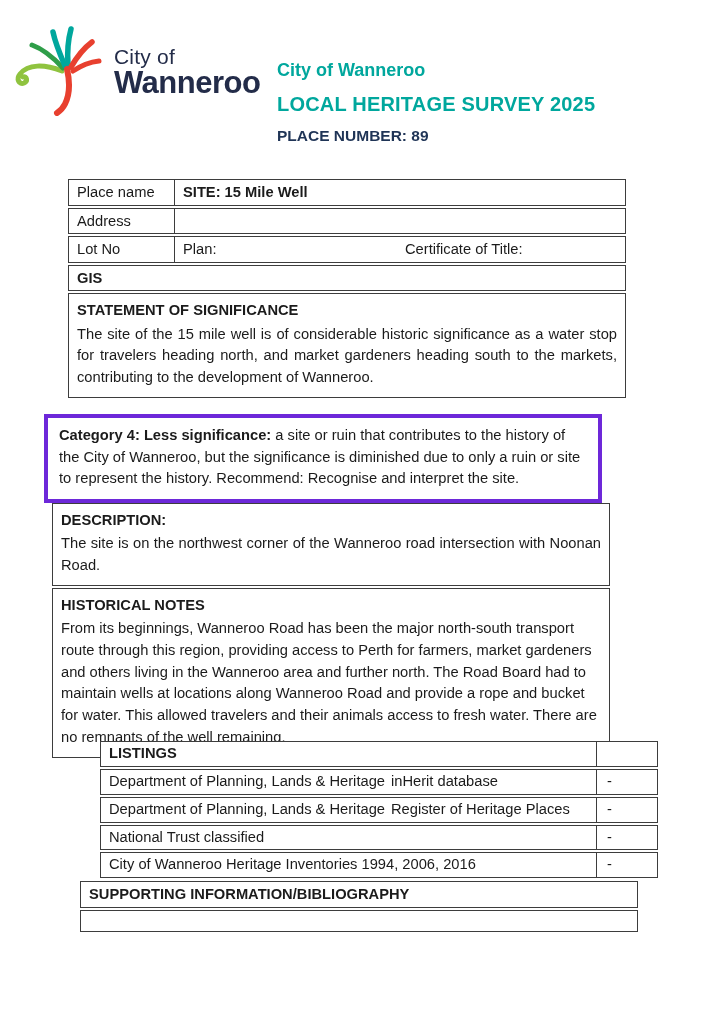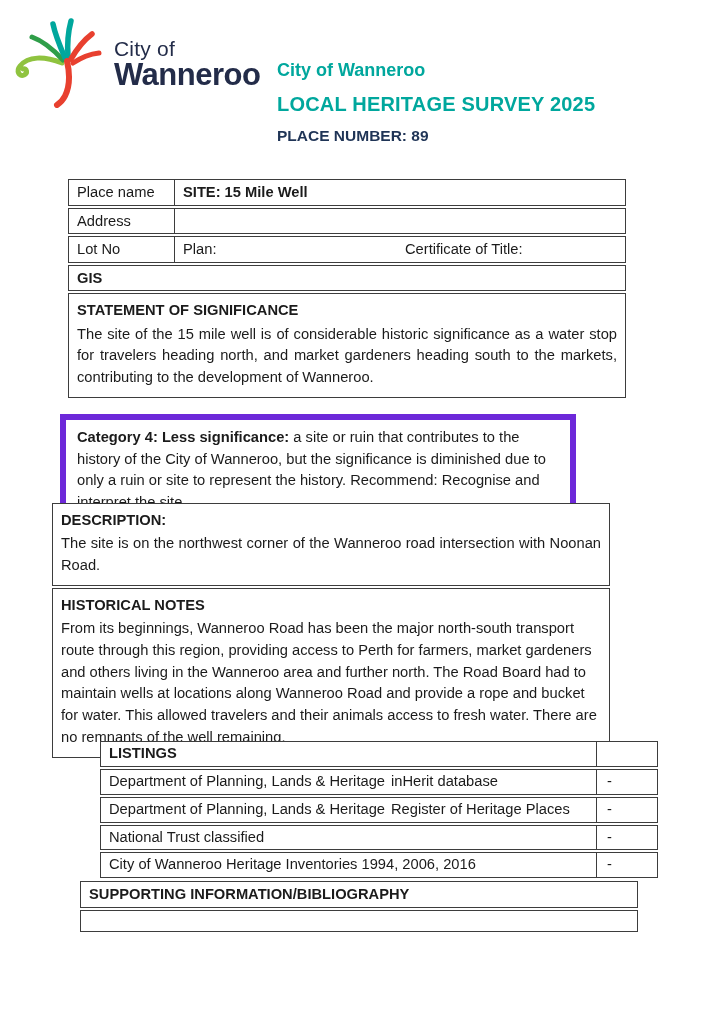--- a/index.html
+++ b/index.html
@@ -2,21 +2,21 @@
 <html><head>
 <meta charset="utf-8">
 <style>
   html,body{margin:0;padding:0;background:#ffffff;}
   .page{
     position:relative;width:705px;height:1023px;background:#ffffff;
     font-family:"Liberation Sans","DejaVu Sans",sans-serif;
     color:#1b1b1b;font-size:14.7px;overflow:hidden;
   }
   
-  .logo{position:absolute;left:10px;top:16px;display:flex;align-items:flex-start;}
+  .logo{position:absolute;left:10px;top:24px;display:flex;align-items:flex-start;}
   .logo svg{display:block;}
   .logo-text{margin-left:-6px;margin-top:22px;color:#232c49;line-height:1.02;}
   .logo-cityof{font-size:21px;font-weight:400;letter-spacing:.2px;}
   .logo-wanneroo{font-size:31px;font-weight:700;letter-spacing:-.5px;}
   .titles{position:absolute;left:277px;top:40px;color:#00a79d;font-weight:700;margin-top:20px;}
   .title1{font-size:18px;margin:0 0 12px 0;}
   .title2{font-size:20px;margin:0;letter-spacing:.2px;}
   .place-number{position:absolute;left:277px;top:127px;color:#1f3456;font-weight:700;font-size:15.5px;}
   
   .block{position:absolute;left:52px;width:558px;}
@@ -27,21 +27,21 @@
   .cLabel{width:106px;flex:0 0 106px;border-right:1px solid #3d3d3d;}
   .cValue{flex:1;}
   .bold{font-weight:700;}
   .lotcell{display:flex;}
   .planSpan{display:inline-block;min-width:222px;}
   .bigcell{padding:4px 8px 8px 8px;}
   .secHead{font-weight:700;line-height:1.45;margin:2px 0 2px 0;}
   .para{margin:2px 0 0 0;line-height:1.48;}
   .just{text-align:justify;}
   
-  .catbox{position:absolute;left:60px;width:516px;border:6px solid #6d28d9;box-sizing:border-box;}
+  .catbox{position:absolute;left:44px;width:558px;border:4px solid #6d28d9;box-sizing:border-box;}
   .catbox p{margin:0;padding:7px 11px 9px 11px;line-height:1.47;}
   
   .lcell1{flex:1;display:flex;border-right:1px solid #3d3d3d;padding:2px 8px;line-height:1.35;box-sizing:border-box;}
   .lorg{flex:0 0 auto;min-width:247px;padding-right:6px;}
   .lstatus{flex:0 0 60px;padding:2px 10px;line-height:1.35;box-sizing:border-box;}
   .lrow-min{min-height:23px;}
   .emptyrow{min-height:22px;}
 </style>
 </head>
 <body>

